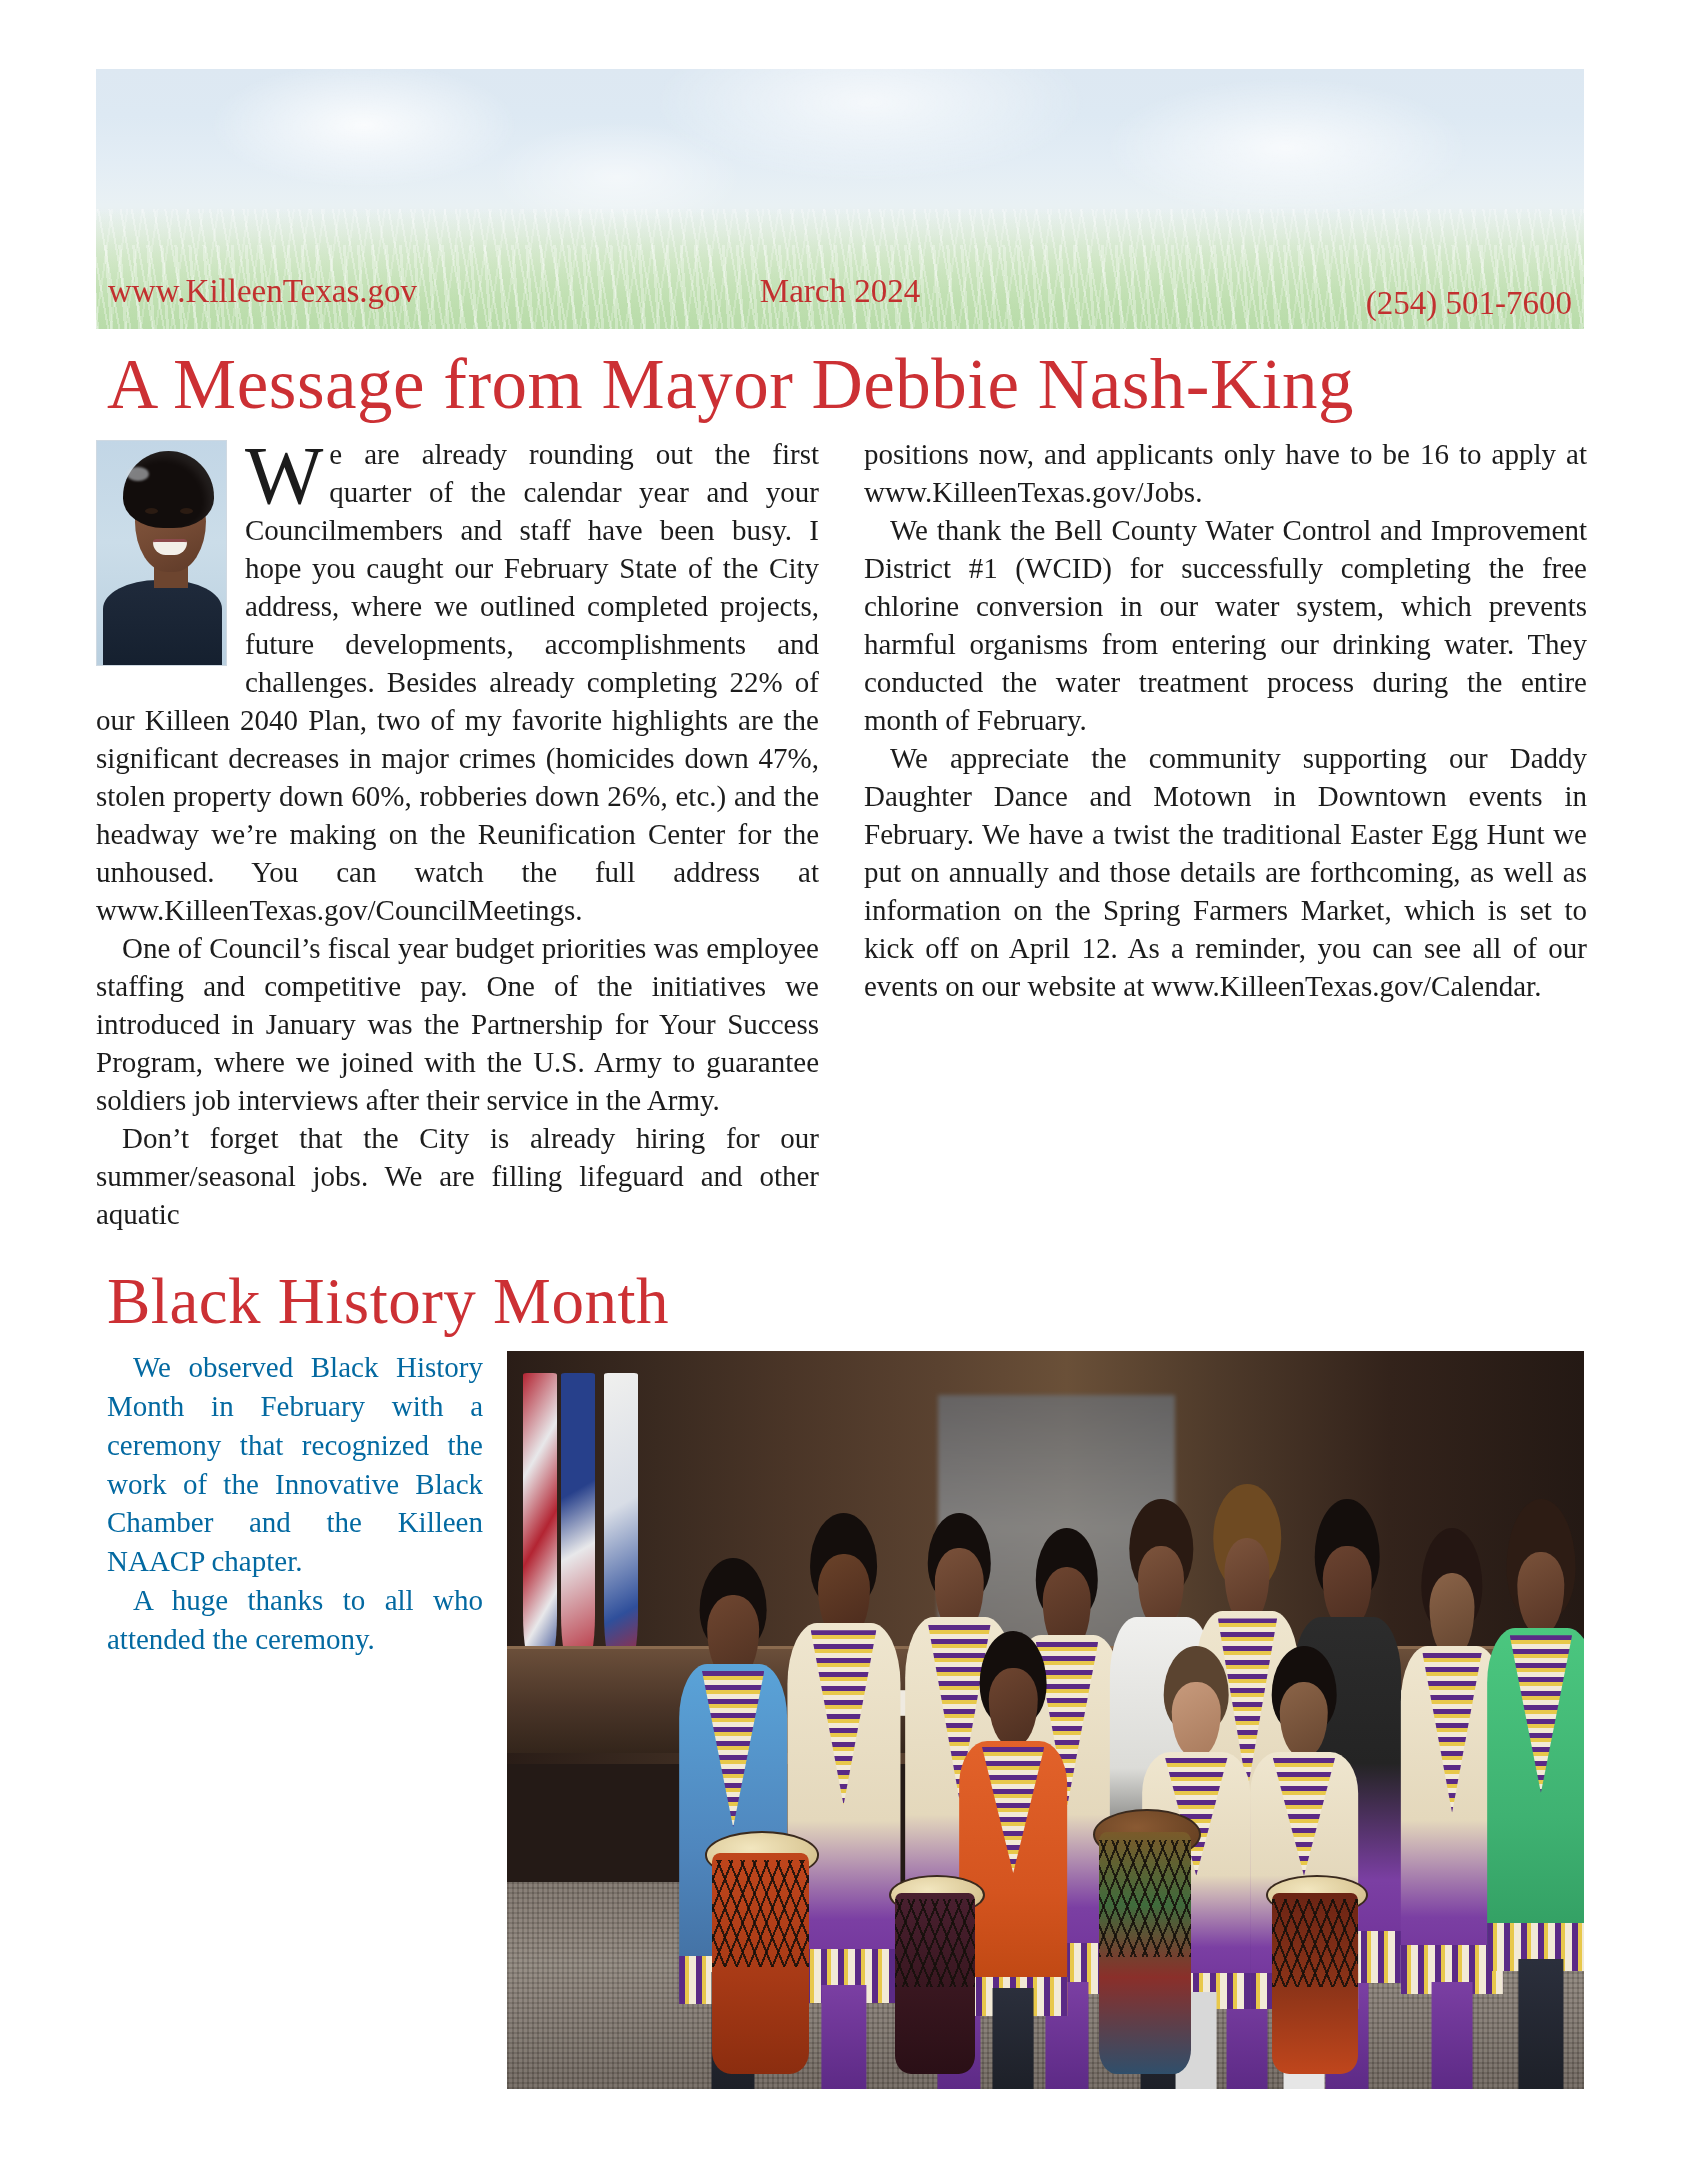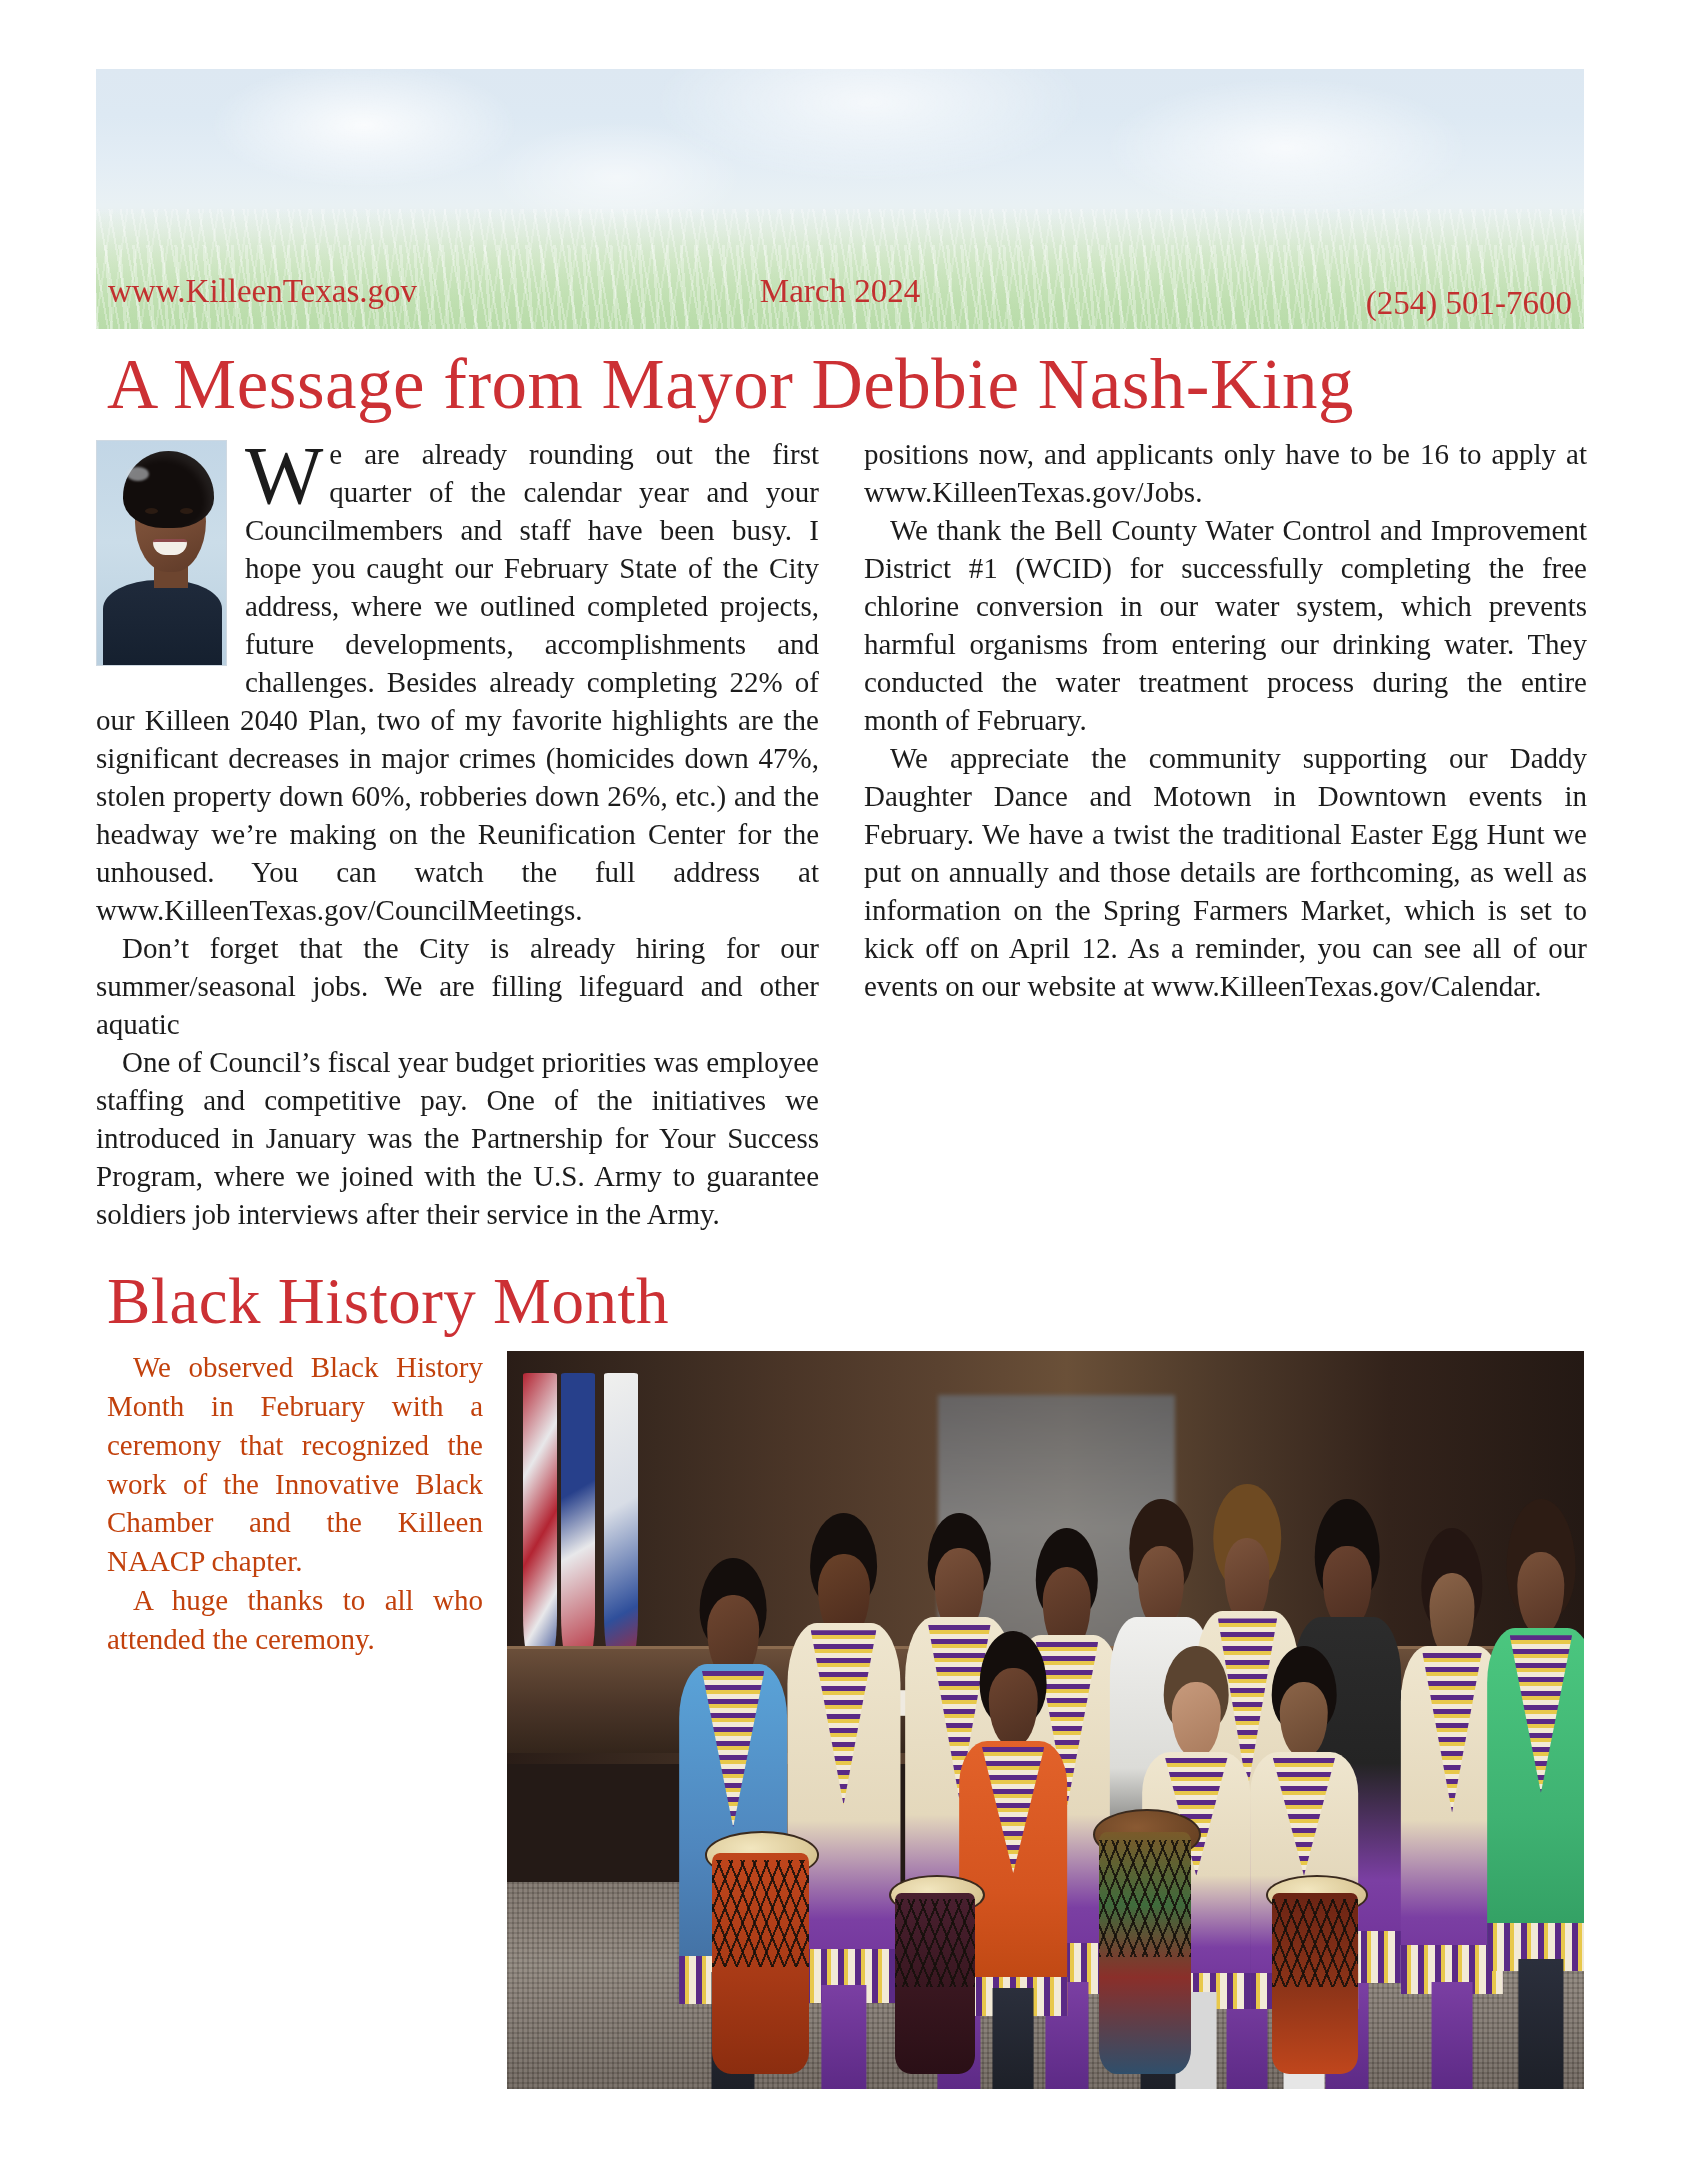--- a/index.html
+++ b/index.html
@@ -215,21 +215,21 @@
 
   
   .bhm-col {
     position: absolute;
     left: 107px;
     top: 1348px;
     width: 376px;
     font-size: 29px;
     line-height: 1.34;
     text-align: justify;
-    color: #c2410c;
+    color: #0369a1;
     hyphens: auto;
   }
   .bhm-col p { margin: 0; text-indent: 26px; }
 
   
   .group-photo {
     position: absolute;
     left: 507px;
     top: 1351px;
     width: 1077px;
@@ -374,22 +374,22 @@
       <div class="portrait">
         <div class="body"></div>
         <div class="neck"></div>
         <div class="face"></div>
         <div class="hair"></div>
         <div class="eye l"></div>
         <div class="eye r"></div>
         <div class="smile"></div>
       </div>
       <p class="noindent"><span class="dropcap">W</span><span>e are already rounding out the first quarter of the calendar year and your Councilmembers and staff have been busy. I hope you caught our February State of the City address, where we outlined completed projects, future developments, accomplishments and challenges. Besides already completing 22% of our Killeen 2040 Plan, two of my favorite highlights are the significant decreases in major crimes (homicides down 47%, stolen property down 60%, robberies down 26%, etc.) and the headway we’re making on the Reunification Center for the unhoused. You can watch the full address at www.KilleenTexas.gov/CouncilMeetings.</span></p>
+      <p>One of Council’s fiscal year budget priorities was employee staffing and competitive pay. One of the initiatives we introduced in January was the Partnership for Your Success Program, where we joined with the U.S. Army to guarantee soldiers job interviews after their service in the Army.</p>
       <p>Don’t forget that the City is already hiring for our summer/seasonal jobs. We are filling lifeguard and other aquatic</p>
-      <p>One of Council’s fiscal year budget priorities was employee staffing and competitive pay. One of the initiatives we introduced in January was the Partnership for Your Success Program, where we joined with the U.S. Army to guarantee soldiers job interviews after their service in the Army.</p>
     </div>
 
     <div class="col right">
       <p class="noindent">positions now, and applicants only have to be 16 to apply at www.KilleenTexas.gov/Jobs.</p>
       <p>We thank the Bell County Water Control and Improvement District #1 (WCID) for successfully completing the free chlorine conversion in our water system, which prevents harmful organisms from entering our drinking water. They conducted the water treatment process during the entire month of February.</p>
       <p>We appreciate the community supporting our Daddy Daughter Dance and Motown in Downtown events in February. We have a twist the traditional Easter Egg Hunt we put on annually and those details are forthcoming, as well as information on the Spring Farmers Market, which is set to kick off on April 12. As a reminder, you can see all of our events on our website at www.KilleenTexas.gov/Calendar.</p>
     </div>
 
   </div>
 

